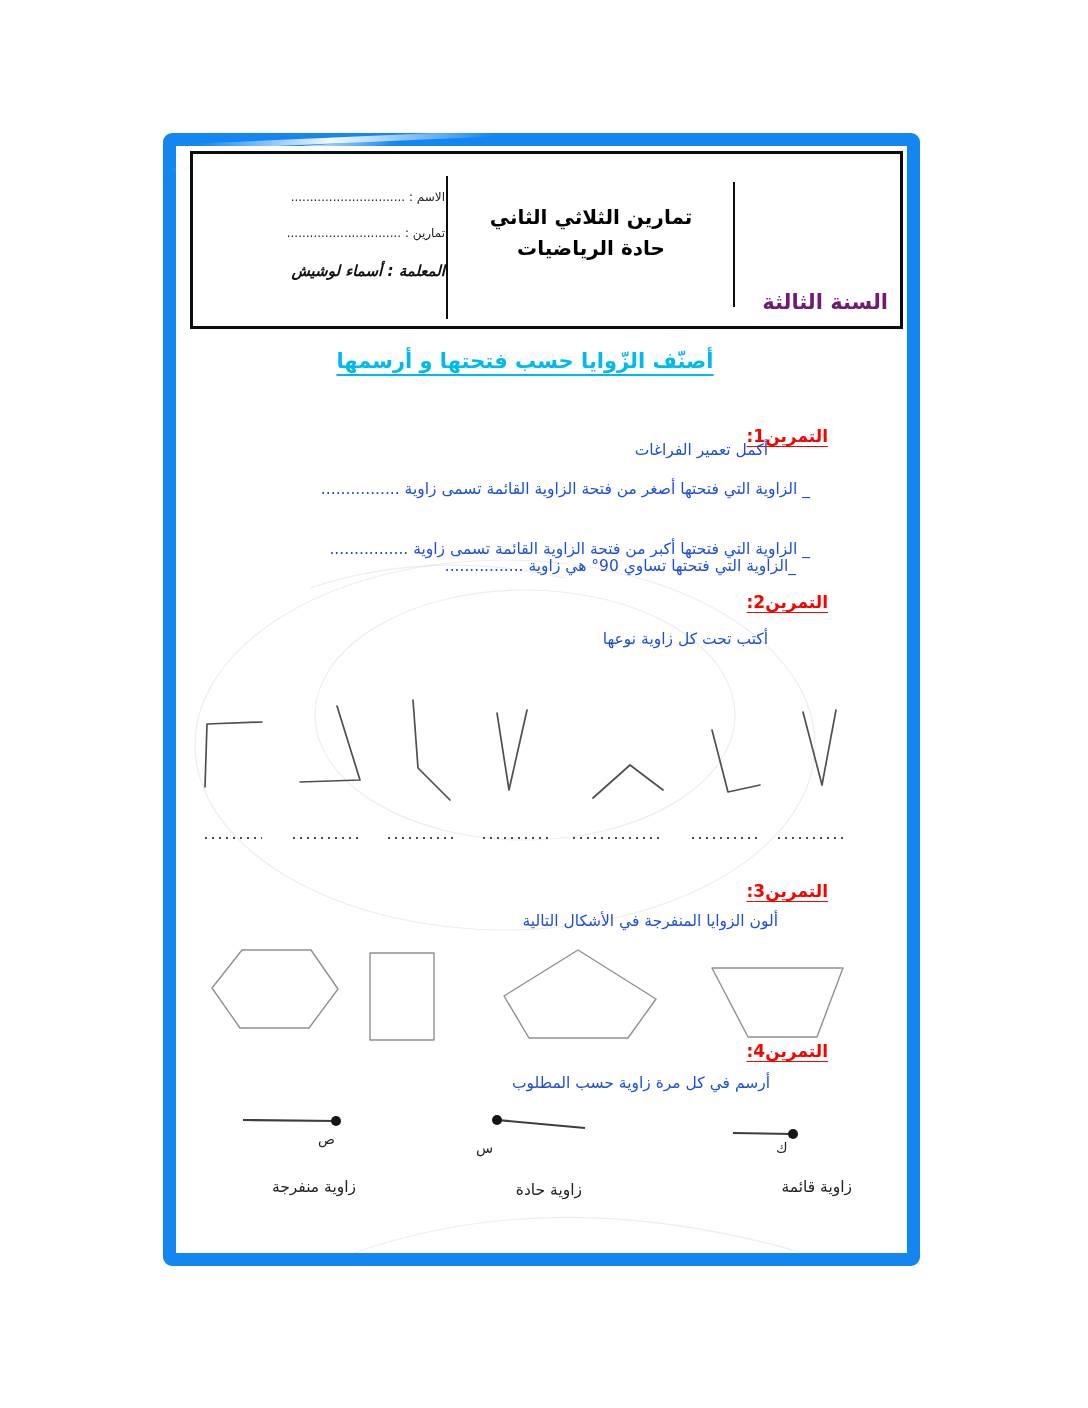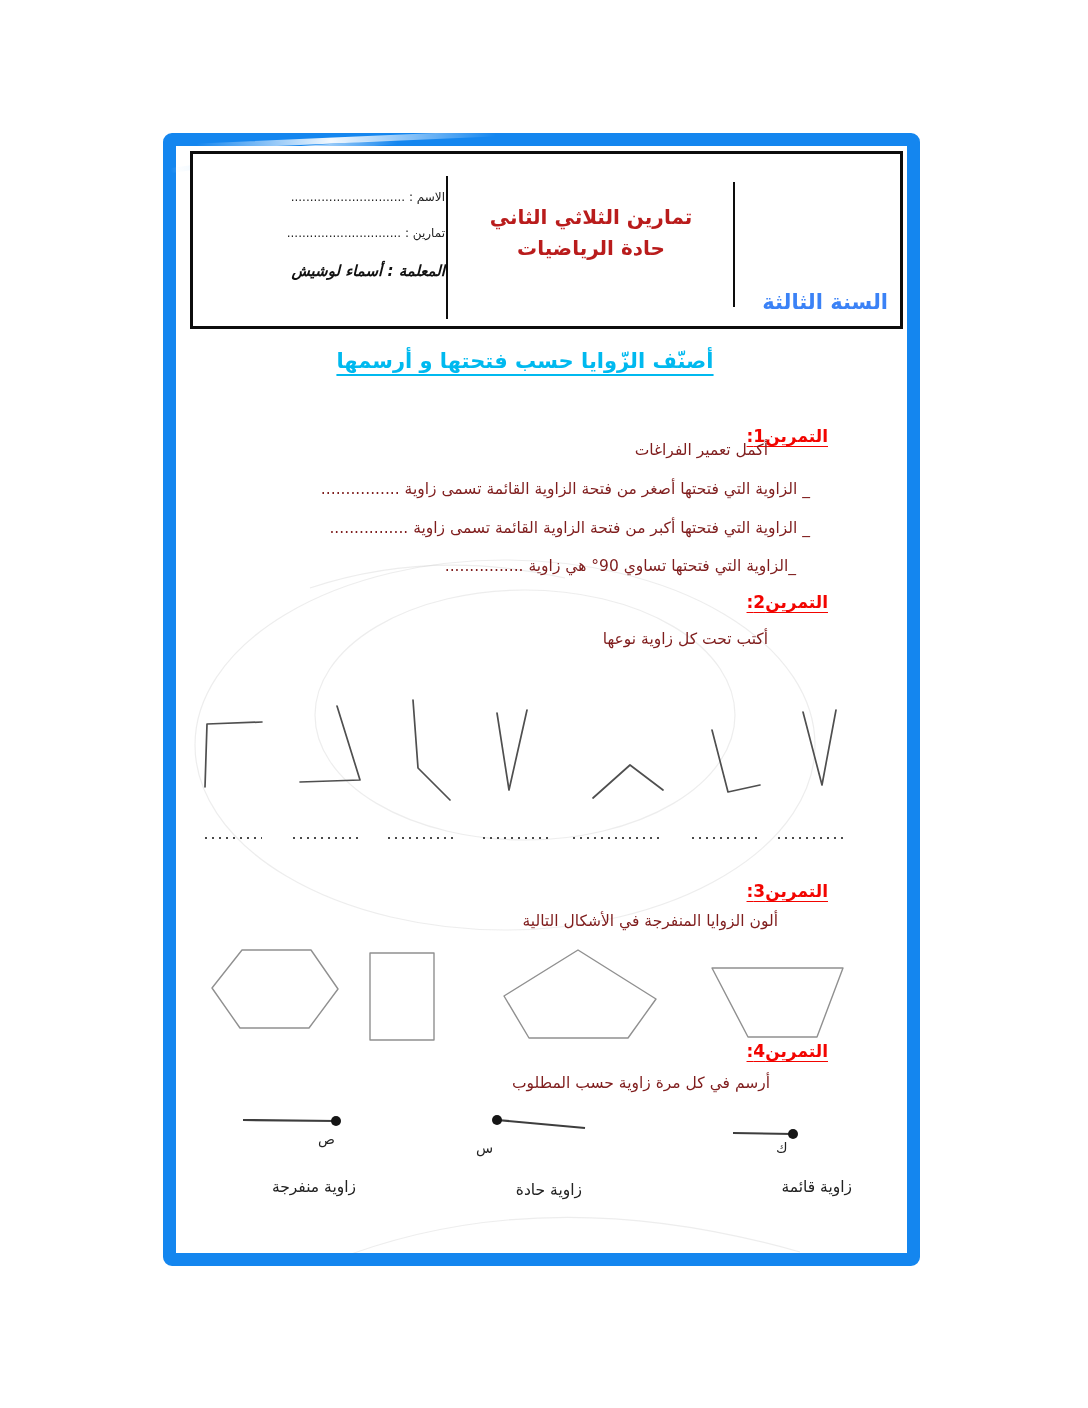--- a/index.html
+++ b/index.html
@@ -16,38 +16,38 @@
       background:linear-gradient(to left,rgba(255,255,255,0) 0%,rgba(255,255,255,.9) 50%,rgba(255,255,255,0) 100%);}
   .s3{left:170px;top:159px;width:130px;height:5px;transform:rotate(-8deg);
       background:linear-gradient(to left,rgba(201,228,255,0) 0%,rgba(222,240,255,.95) 50%,rgba(201,228,255,0) 100%);}
 
   
   .header-box{position:absolute;left:190px;top:151px;width:713px;height:178px;
               box-sizing:border-box;border:3px solid #0d0d0d;background:#fff;}
   .hdr-divider{position:absolute;width:2px;background:#0d0d0d;}
   .d1{left:540px;top:28px;height:125px;}
   .d2{left:253px;top:22px;height:143px;}
-  .year{position:absolute;right:12px;bottom:12px;font-size:21px;font-weight:bold;color:#3b82f6;}
+  .year{position:absolute;right:12px;bottom:12px;font-size:21px;font-weight:bold;color:#701a75;}
   .title-block{position:absolute;left:262px;width:272px;top:48px;text-align:center;
-               font-size:20px;font-weight:bold;color:#b91c1c;line-height:1.55;}
+               font-size:20px;font-weight:bold;color:#000000;line-height:1.55;}
   .names{position:absolute;left:4px;width:244px;top:36px;text-align:right;padding-left:4px;}
   .name-row{font-size:12px;color:#222;margin-bottom:22px;white-space:nowrap;letter-spacing:.5px;}
   .teacher-row{font-size:15px;font-weight:bold;font-style:italic;color:#111;margin-top:14px;white-space:nowrap;text-align:right;}
 
   
   .main-title{position:absolute;left:305px;width:440px;top:349px;text-align:center;
               font-size:21px;font-weight:bold;color:#00b9ef;
               text-decoration:underline;text-underline-offset:6px;text-decoration-thickness:2px;}
   .ex-heading{position:absolute;right:260px;font-size:17px;font-weight:bold;color:#f20400;
               text-decoration:underline;text-underline-offset:4px;}
   .h1{top:402px;margin-top:24px;} .h2{top:592px;} .h3{top:881px;} .h4{top:1041px;}
-  .body-txt{position:absolute;font-size:15.5px;color:#7f1d1d;white-space:nowrap;text-align:right;}
+  .body-txt{position:absolute;font-size:15.5px;color:#1d4ed8;white-space:nowrap;text-align:right;}
   .i1{right:320px;top:441px;}
   .l1{right:278px;top:480px;}
-  .l2{right:278px;top:519px;}
+  .l2{right:278px;top:540px;}
   .l3{right:292px;top:557px;}
   .i2{right:320px;top:630px;}
   .i3{right:310px;top:912px;}
   .i4{right:318px;top:1074px;}
 
   
   .pt-label{position:absolute;font-size:14px;color:#222;}
   .type-label{position:absolute;font-size:15.5px;color:#222;}
 
   

